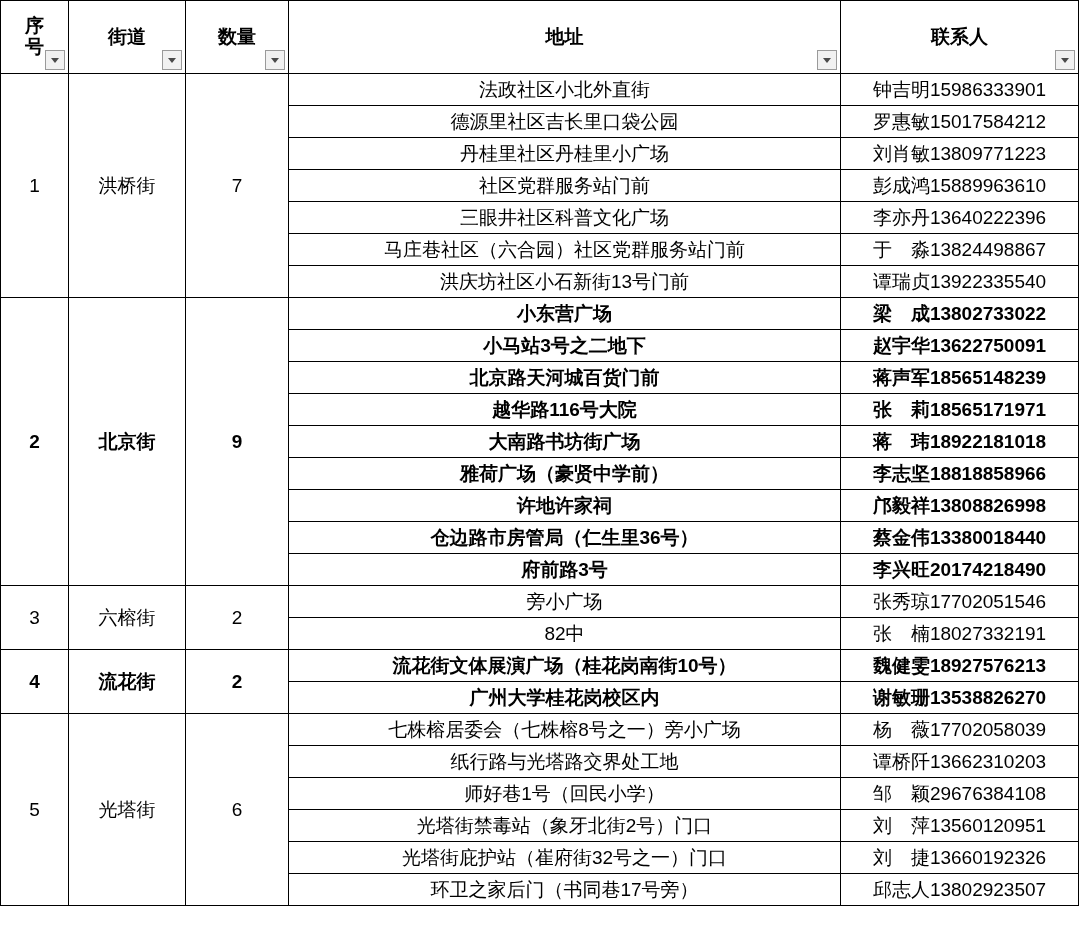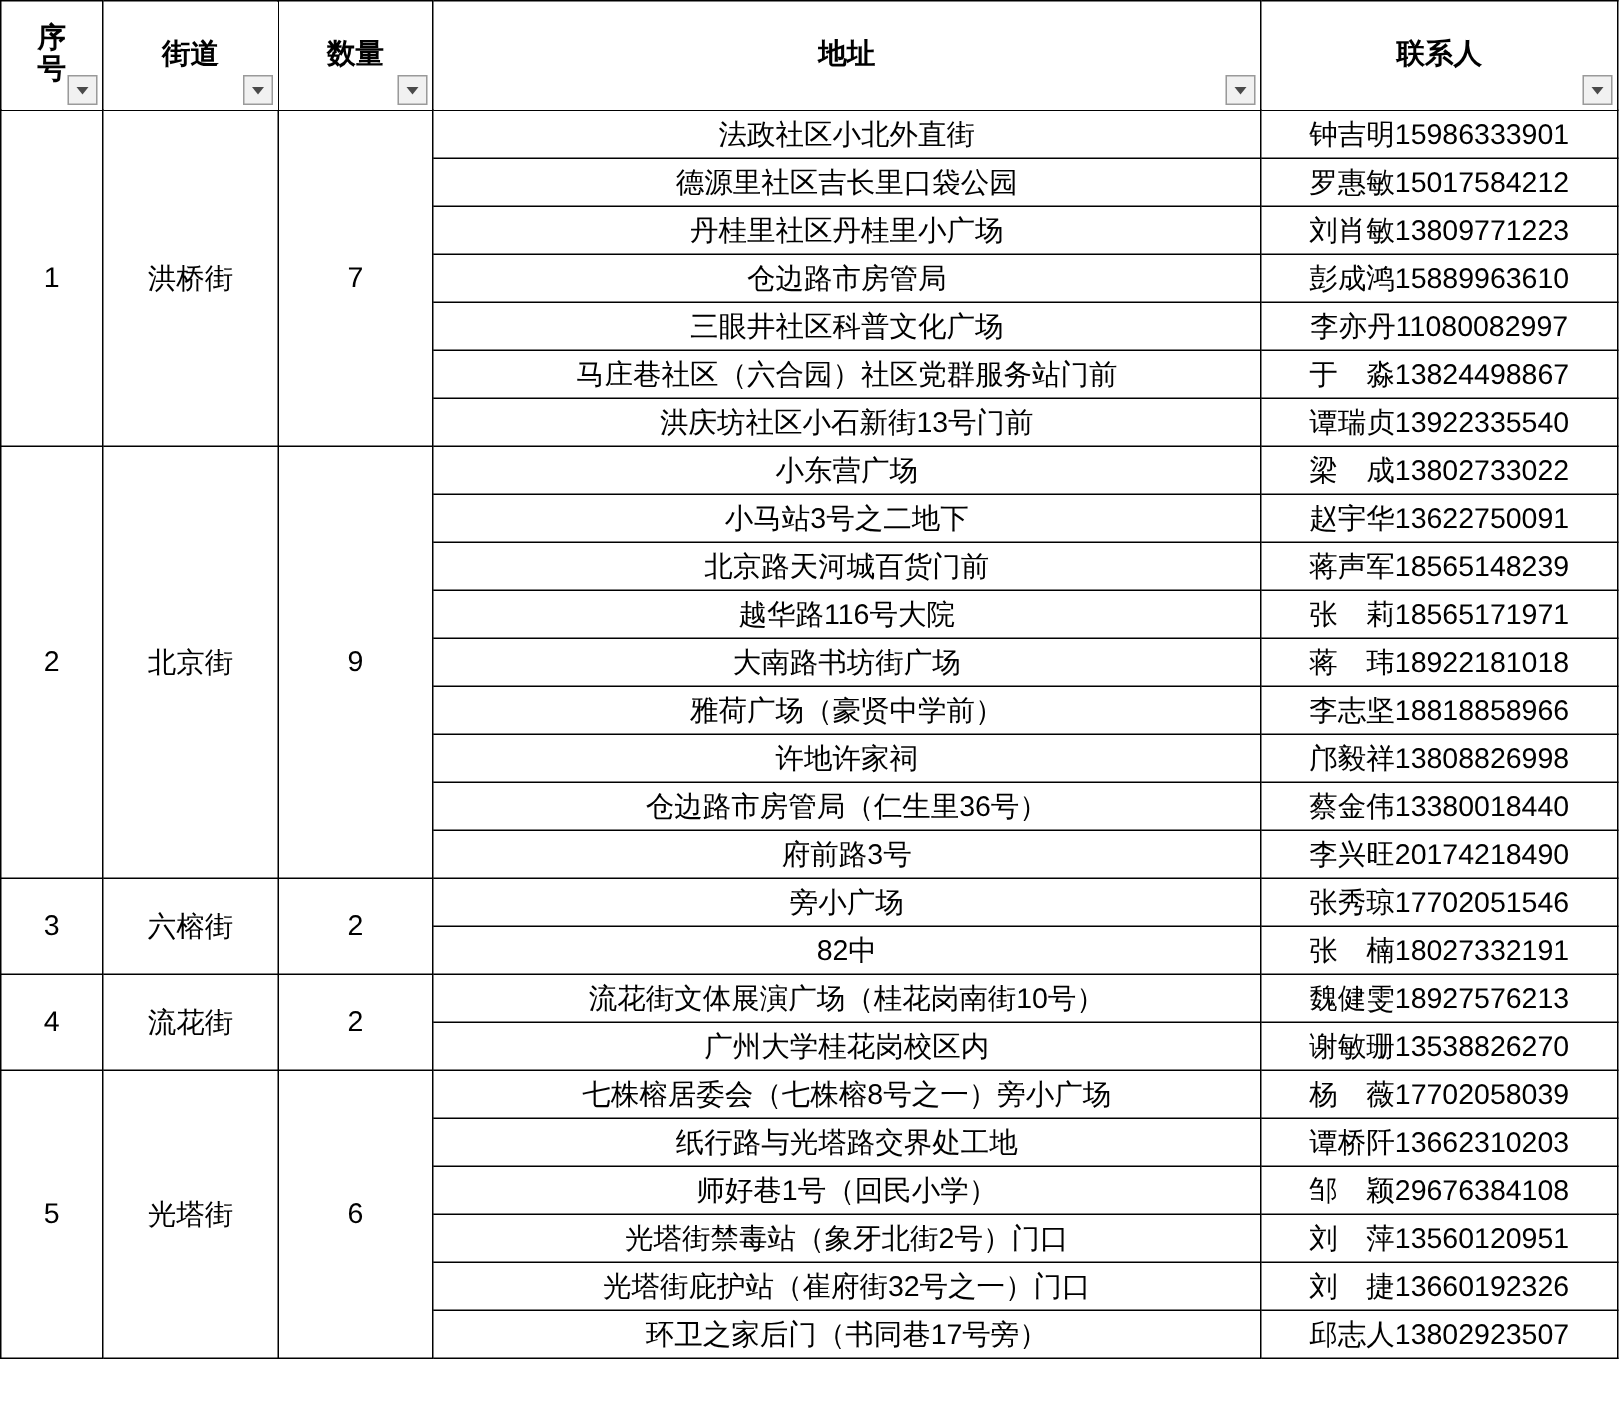--- a/index.html
+++ b/index.html
@@ -91,21 +91,21 @@
     padding-left: 10px;
     white-space: nowrap;
   }
   .contact .name {
     display: inline-block;
   }
   tr.data td {
     height: 31px;
   }
   
-  .band-a td { background: #fbe5d4; }
+  .band-a td { background: #fbe5d4; font-weight: bold; }
   .band-b td { background: #fdf0e6; }
   .band-c td { background: #fefaf6; }
 </style>
 </head>
 <body>
 
 <table class="sheet">
   <colgroup>
     <col class="c-idx">
       <col class="c-st">
@@ -167,26 +167,26 @@
       </tr>
       <tr class="data band-b">
         <td class="addr">德源里社区吉长里口袋公园</td>
         <td class="contact"><span class="name">罗惠敏</span><span class="phone">15017584212</span></td>
       </tr>
       <tr class="data band-b">
         <td class="addr">丹桂里社区丹桂里小广场</td>
         <td class="contact"><span class="name">刘肖敏</span><span class="phone">13809771223</span></td>
       </tr>
       <tr class="data band-b">
-        <td class="addr">仓边路市房管局</td>
+        <td class="addr">社区党群服务站门前</td>
         <td class="contact"><span class="name">彭成鸿</span><span class="phone">15889963610</span></td>
       </tr>
       <tr class="data band-b">
         <td class="addr">三眼井社区科普文化广场</td>
-        <td class="contact"><span class="name">李亦丹</span><span class="phone">11080082997</span></td>
+        <td class="contact"><span class="name">李亦丹</span><span class="phone">13640222396</span></td>
       </tr>
       <tr class="data band-b">
         <td class="addr">马庄巷社区（六合园）社区党群服务站门前</td>
         <td class="contact"><span class="name">于　淼</span><span class="phone">13824498867</span></td>
       </tr>
       <tr class="data band-b">
         <td class="addr">洪庆坊社区小石新街13号门前</td>
         <td class="contact"><span class="name">谭瑞贞</span><span class="phone">13922335540</span></td>
       </tr>
       <tr class="data band-a">

